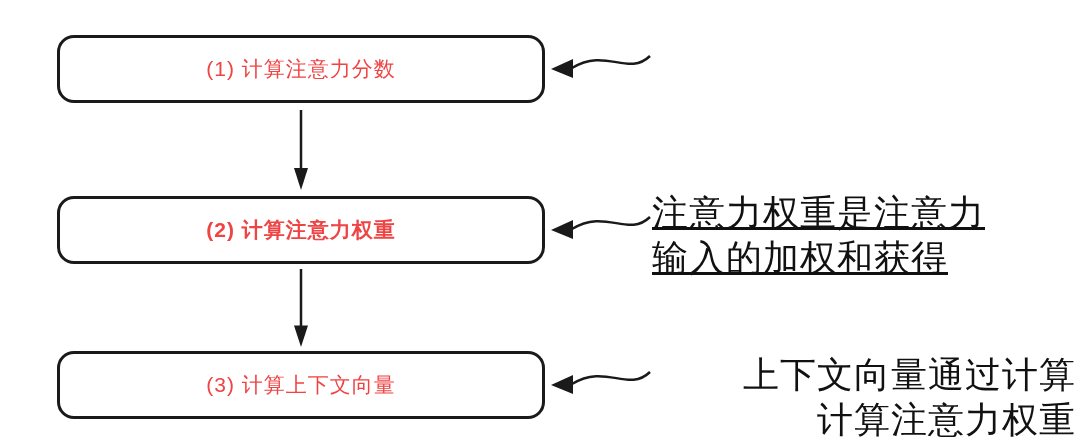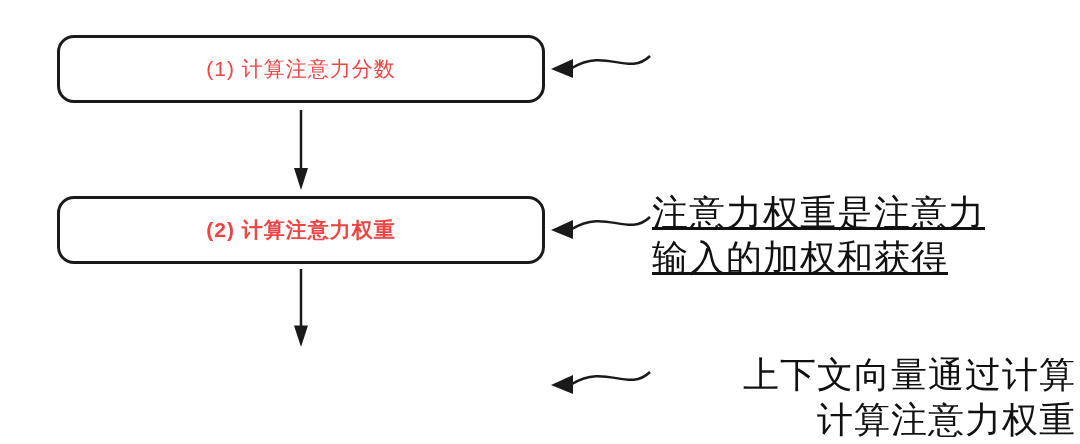--- a/index.html
+++ b/index.html
@@ -77,20 +77,23 @@
 <div class="diagram">
 
   <div class="step-box box1">
     <span class="step-label">(1) 计算注意力分数</span>
   </div>
 
   <div class="step-box box2">
     <span class="step-label">(2) 计算注意力权重</span>
   </div>
 
+  <div class="step-box box3">
+    <span class="step-label">(3) 计算上下文向量</span>
+  </div>
 
   <svg class="down-arrow da1" viewBox="0 0 24 80" preserveAspectRatio="none">
     <line x1="12" y1="0" x2="12" y2="60" stroke="#1a1a1a" stroke-width="2.5"></line>
     <polygon points="12,80 5,58 19,58" fill="#1a1a1a"></polygon>
   </svg>
 
   <svg class="down-arrow da2" viewBox="0 0 24 80" preserveAspectRatio="none">
     <line x1="12" y1="0" x2="12" y2="60" stroke="#1a1a1a" stroke-width="2.5"></line>
     <polygon points="12,80 5,58 19,58" fill="#1a1a1a"></polygon>
   </svg>

